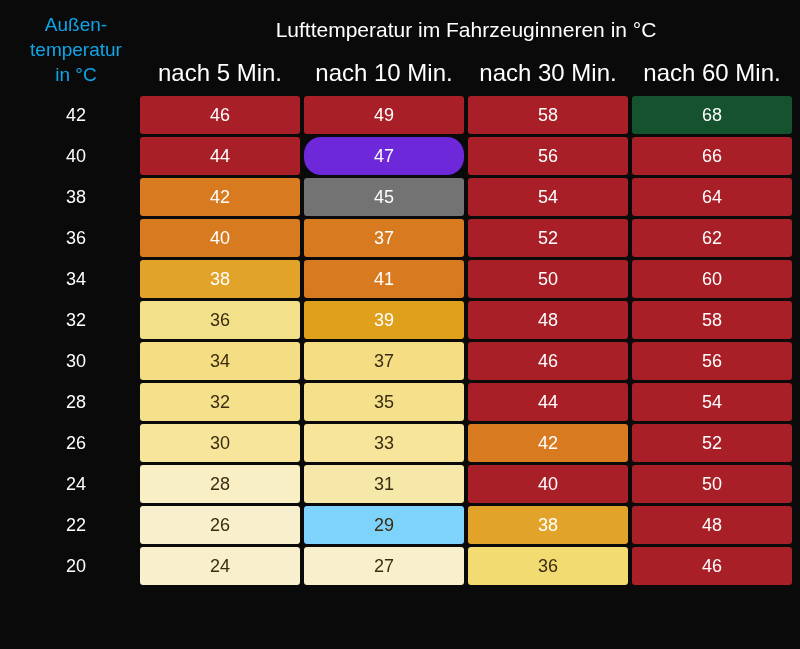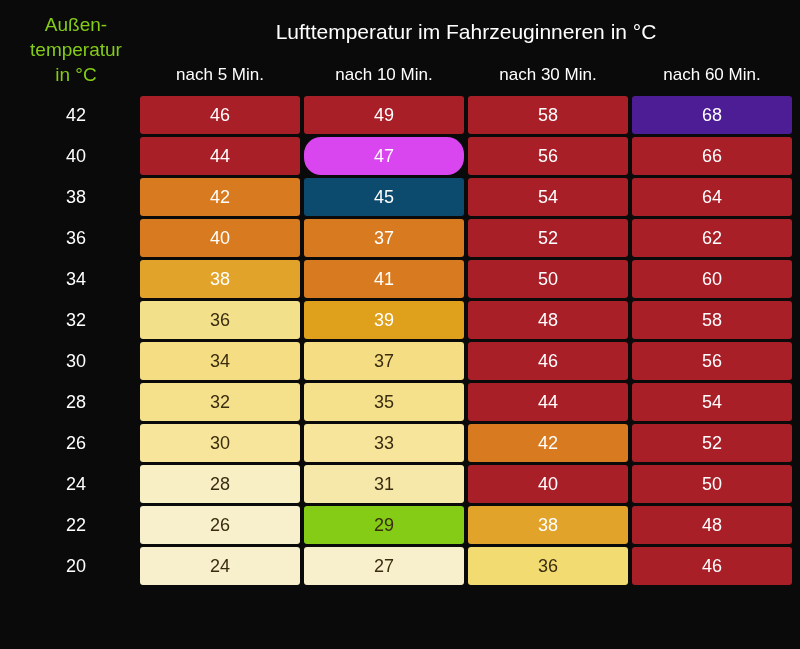--- a/index.html
+++ b/index.html
@@ -27,37 +27,37 @@
     border-spacing: 4px 3px;
     width: 776px;
     table-layout: fixed;
   }
   .corner-head {
     width: 120px;
     vertical-align: bottom;
     text-align: center;
     font-size: 19px;
     line-height: 25px;
-    color: #84cc16;
+    color: #0ea5e9;
     padding-bottom: 6px;
   }
   .corner-head .ln {
     display: block;
     white-space: nowrap;
   }
   .main-title {
     text-align: center;
     font-size: 21px;
     color: #ffffff;
     padding: 6px 0 12px 0;
     font-weight: normal;
   }
   .sub-head {
     text-align: center;
-    font-size: 17px;
+    font-size: 24px;
     color: #ffffff;
     padding-bottom: 6px;
     font-weight: normal;
   }
   td.rowlabel {
     text-align: center;
     font-size: 18px;
     color: #ffffff;
     background: transparent;
     height: 36px;
@@ -102,33 +102,33 @@
         <td class="sub-head">nach 30 Min.</td>
         <td class="sub-head">nach 60 Min.</td>
       </tr>
     </thead>
     <tbody>
       <tr>
         <td class="rowlabel">42</td>
         <td class="cell dark" style="background-color: rgb(168, 31, 40);">46</td>
         <td class="cell dark" style="background-color: rgb(168, 31, 40);">49</td>
         <td class="cell dark" style="background-color: rgb(168, 31, 40);">58</td>
-        <td class="cell dark" style="background-color: #4c1d95;">68</td>
+        <td class="cell dark" style="background-color: #14532d;">68</td>
       </tr>
       <tr>
         <td class="rowlabel">40</td>
         <td class="cell dark" style="background-color: rgb(168, 31, 40);">44</td>
-        <td class="cell dark" style="background-color: #d946ef; border-radius: 17px;">47</td>
+        <td class="cell dark" style="background-color: #6d28d9; border-radius: 17px;">47</td>
         <td class="cell dark" style="background-color: rgb(168, 31, 40);">56</td>
         <td class="cell dark" style="background-color: rgb(168, 31, 40);">66</td>
       </tr>
       <tr>
         <td class="rowlabel">38</td>
         <td class="cell dark" style="background-color: rgb(216, 122, 32);">42</td>
-        <td class="cell dark" style="background-color: #0c4a6e;">45</td>
+        <td class="cell dark" style="background-color: #737373;">45</td>
         <td class="cell dark" style="background-color: rgb(168, 31, 40);">54</td>
         <td class="cell dark" style="background-color: rgb(168, 31, 40);">64</td>
       </tr>
       <tr>
         <td class="rowlabel">36</td>
         <td class="cell dark" style="background-color: rgb(216, 122, 32);">40</td>
         <td class="cell dark" style="background-color: rgb(216, 122, 32);">37</td>
         <td class="cell dark" style="background-color: rgb(168, 31, 40);">52</td>
         <td class="cell dark" style="background-color: rgb(168, 31, 40);">62</td>
       </tr>
@@ -170,21 +170,21 @@
       <tr>
         <td class="rowlabel">24</td>
         <td class="cell light" style="background-color: rgb(248, 239, 196);">28</td>
         <td class="cell light" style="background-color: rgb(246, 232, 168);">31</td>
         <td class="cell dark" style="background-color: rgb(168, 31, 40);">40</td>
         <td class="cell dark" style="background-color: rgb(168, 31, 40);">50</td>
       </tr>
       <tr>
         <td class="rowlabel">22</td>
         <td class="cell light" style="background-color: rgb(248, 240, 204);">26</td>
-        <td class="cell light" style="background-color: #84cc16;">29</td>
+        <td class="cell light" style="background-color: #7dd3fc;">29</td>
         <td class="cell dark" style="background-color: rgb(226, 163, 42);">38</td>
         <td class="cell dark" style="background-color: rgb(168, 31, 40);">48</td>
       </tr>
       <tr>
         <td class="rowlabel">20</td>
         <td class="cell light" style="background-color: rgb(248, 240, 204);">24</td>
         <td class="cell light" style="background-color: rgb(248, 240, 204);">27</td>
         <td class="cell light" style="background-color: rgb(242, 220, 114);">36</td>
         <td class="cell dark" style="background-color: rgb(168, 31, 40);">46</td>
       </tr>

